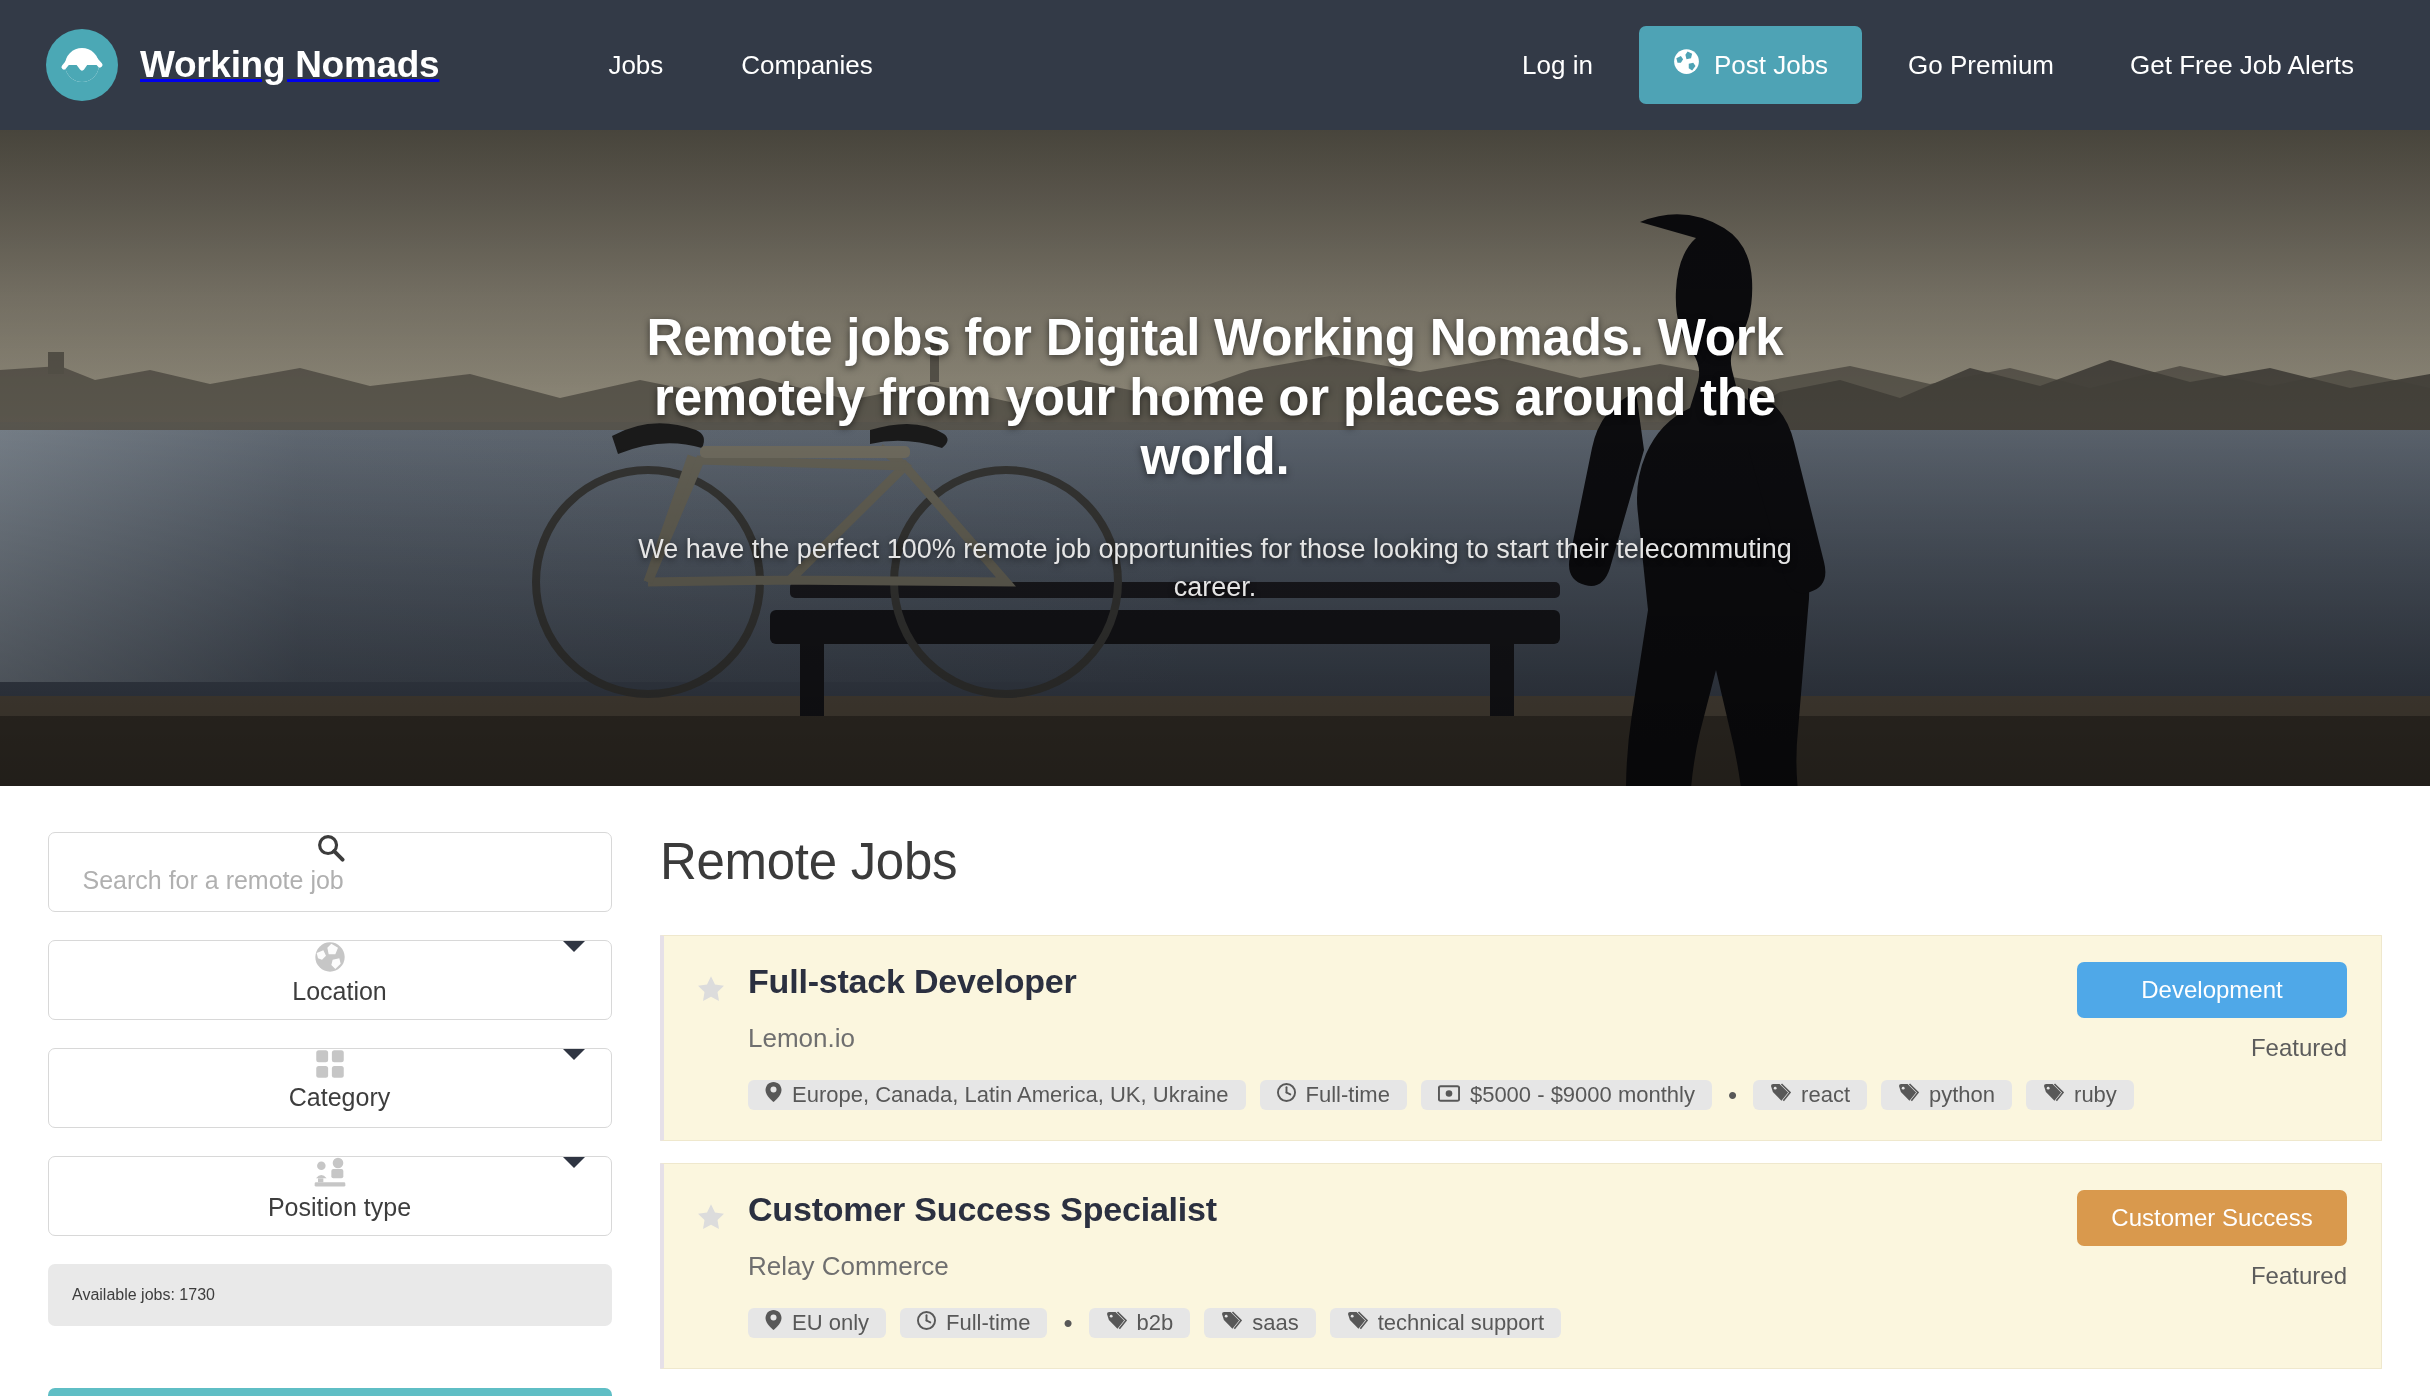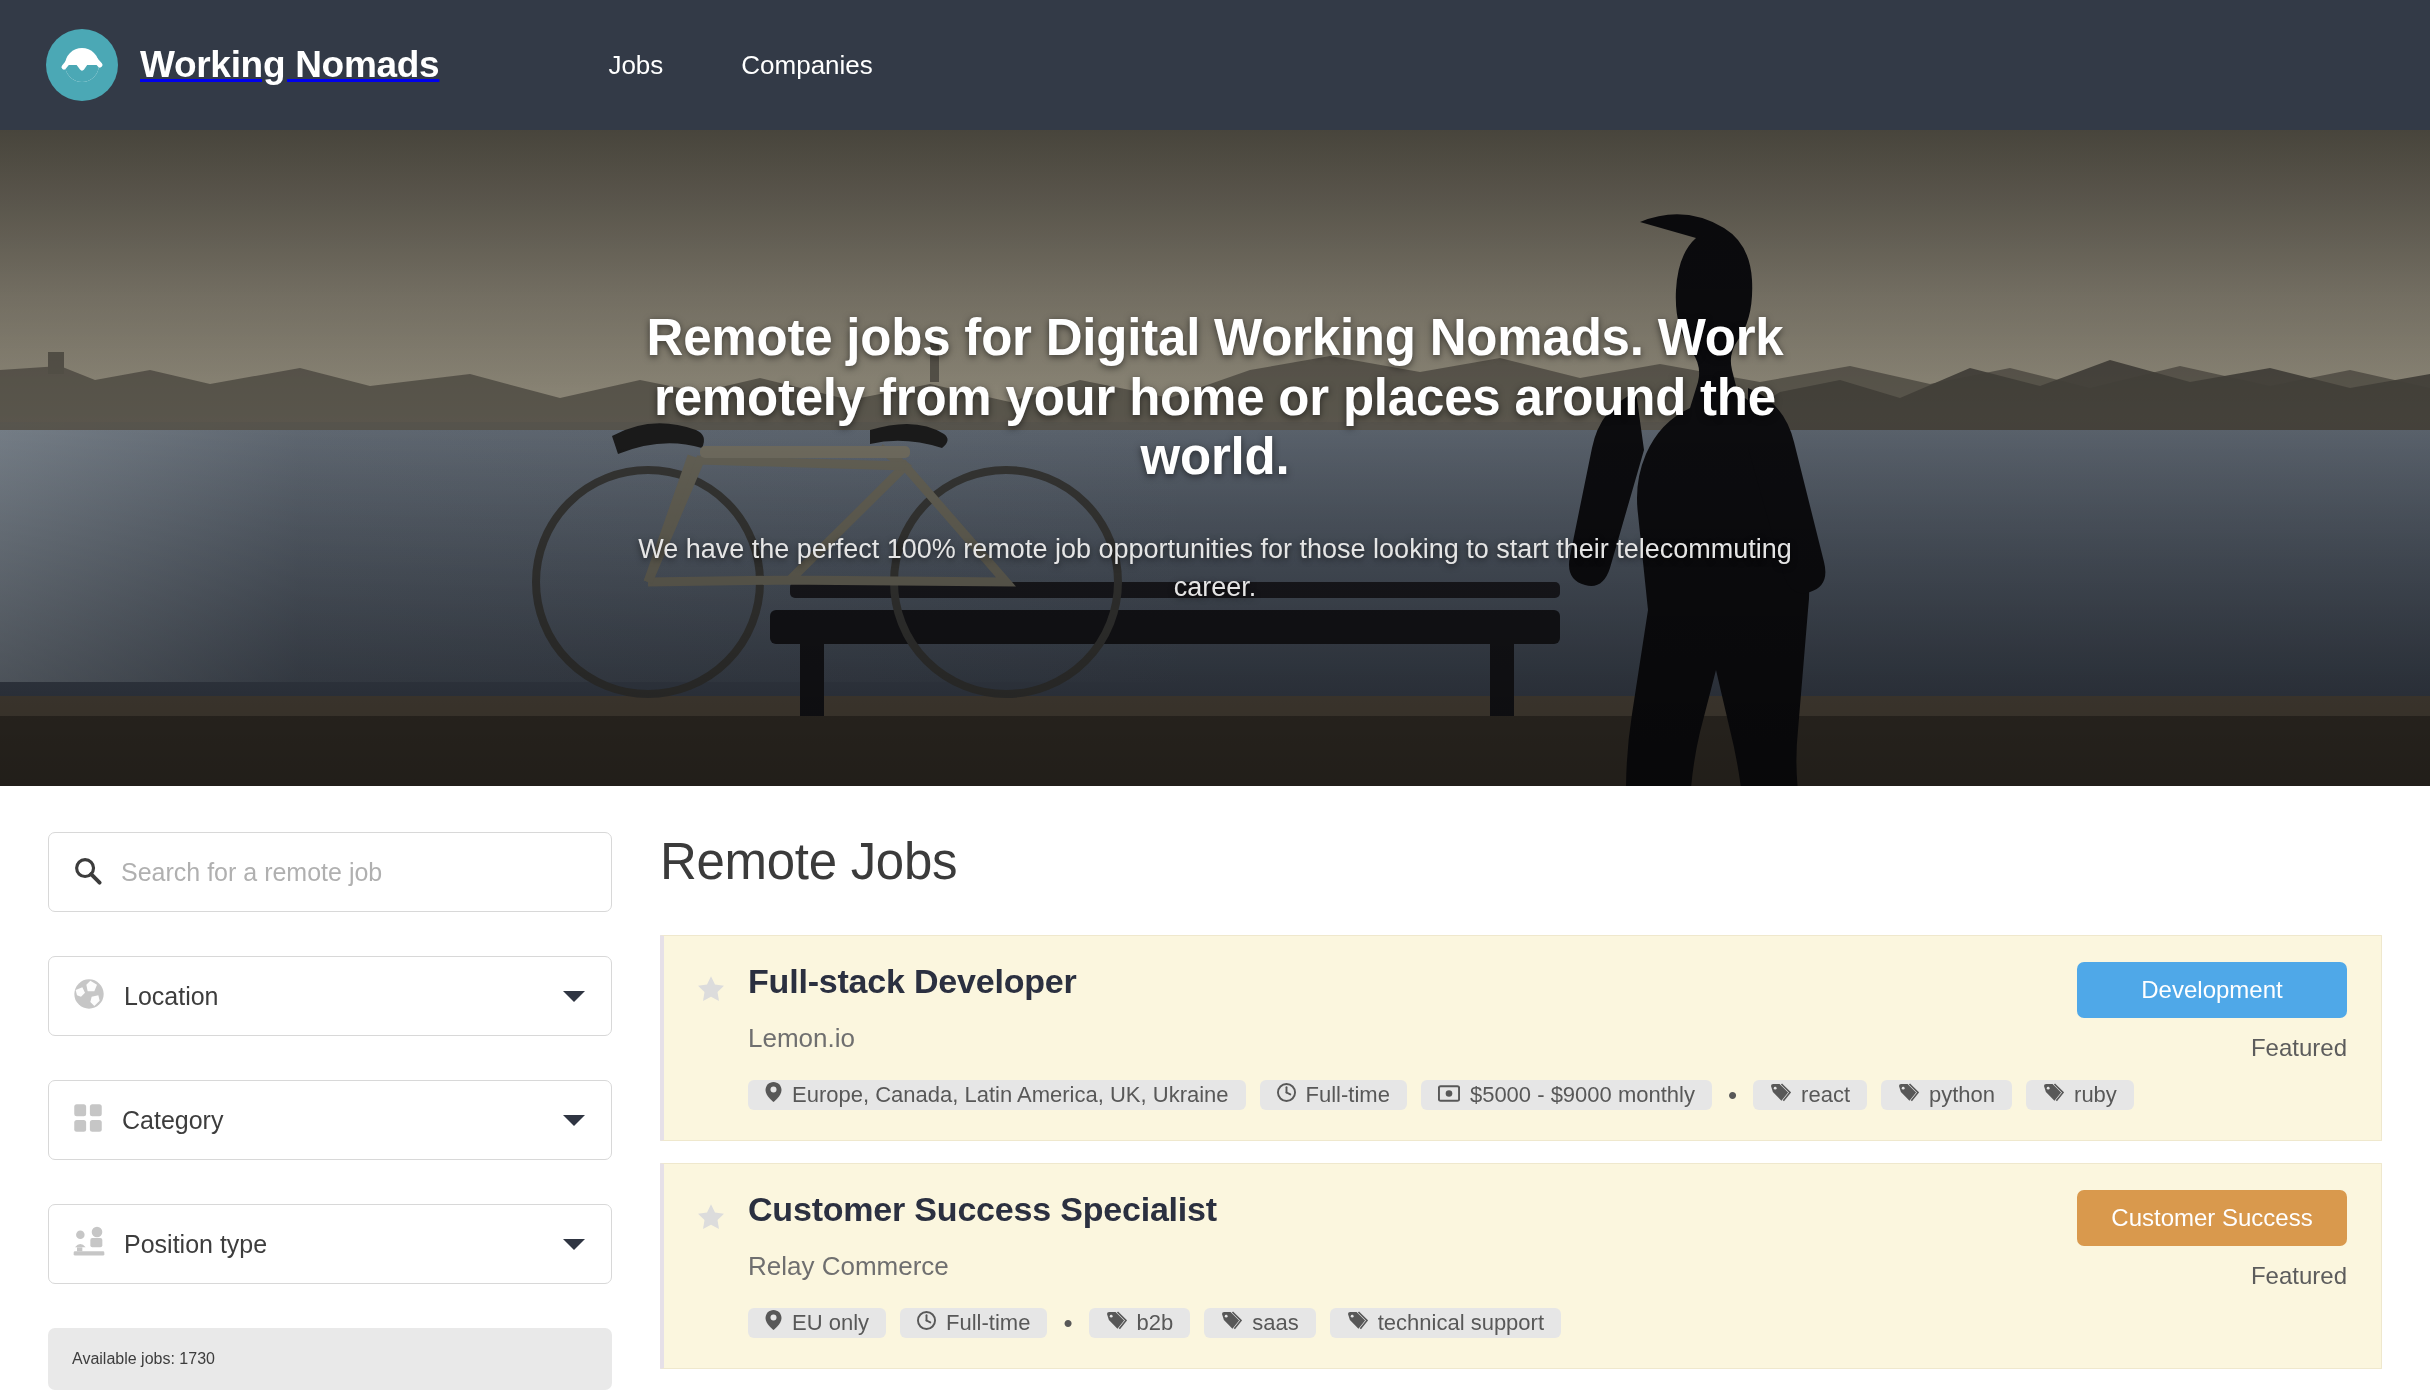--- a/index.html
+++ b/index.html
@@ -94,23 +94,24 @@
     display: flex;
     padding: 46px 0 0 0;
   }
   .sidebar { width: 660px; padding-left: 48px; padding-right: 48px; flex: none; }
   .filter-box {
     height: 80px;
     border: 1px solid #d8d8d8;
     border-radius: 7px;
     background: #fff;
     display: flex; align-items: center;
-    padding: 15px 24px;
-    margin-bottom: 44px;
+    padding: 0 24px;
+    margin-bottom: 28px;
     position: relative;
+    flex-direction: column;
   }
   .filter-label { font-size: 25px; color: #3d3d3d; margin-left: 19px; }
   .search-input {
     border: 0; outline: 0; background: transparent;
     font-family: "Liberation Sans", sans-serif;
     font-size: 25px; color: #3d3d3d;
     margin-left: 19px; width: 100%;
   }
   .search-input::placeholder { color: #b0b0b0; }
   .caret {
@@ -204,20 +205,34 @@
       </svg>
     </span>
     <span class="brand-name">Working Nomads</span>
   </a>
 
   <nav class="nav-left">
     <a class="nav-link" href="#">Jobs</a>
     <a class="nav-link" href="#">Companies</a>
   </nav>
 
+  <nav class="nav-right">
+    <a class="nav-link" href="#">Log in</a>
+    <a class="post-jobs-btn" href="#">
+      <span>
+        <svg width="27" height="27" viewBox="0 0 24 24">
+          <circle cx="12" cy="12" r="11" fill="#ffffff"></circle>
+          <path d="M3 9 L7 7 L9 10 L7 13 L4 13 Z M13 3 L17 5 L16 9 L12 10 L11 6 Z M14 14 L18 13 L20 16 L17 20 L14 18 Z" fill="#4ea3b5"></path>
+        </svg>
+      </span>
+      <span>Post Jobs</span>
+    </a>
+    <a class="nav-link" href="#">Go Premium</a>
+    <a class="nav-link" href="#">Get Free Job Alerts</a>
+  </nav>
 </header>
 
 <section class="hero">
   <svg class="hero-photo" width="2430" height="656" viewBox="0 0 2430 656" preserveAspectRatio="none">
     <defs>
       <linearGradient id="sky" x1="0" y1="0" x2="0" y2="1">
         <stop offset="0%" stop-color="#676256"></stop>
         <stop offset="55%" stop-color="#8d8778"></stop>
         <stop offset="100%" stop-color="#a09a88"></stop>
       </linearGradient>

